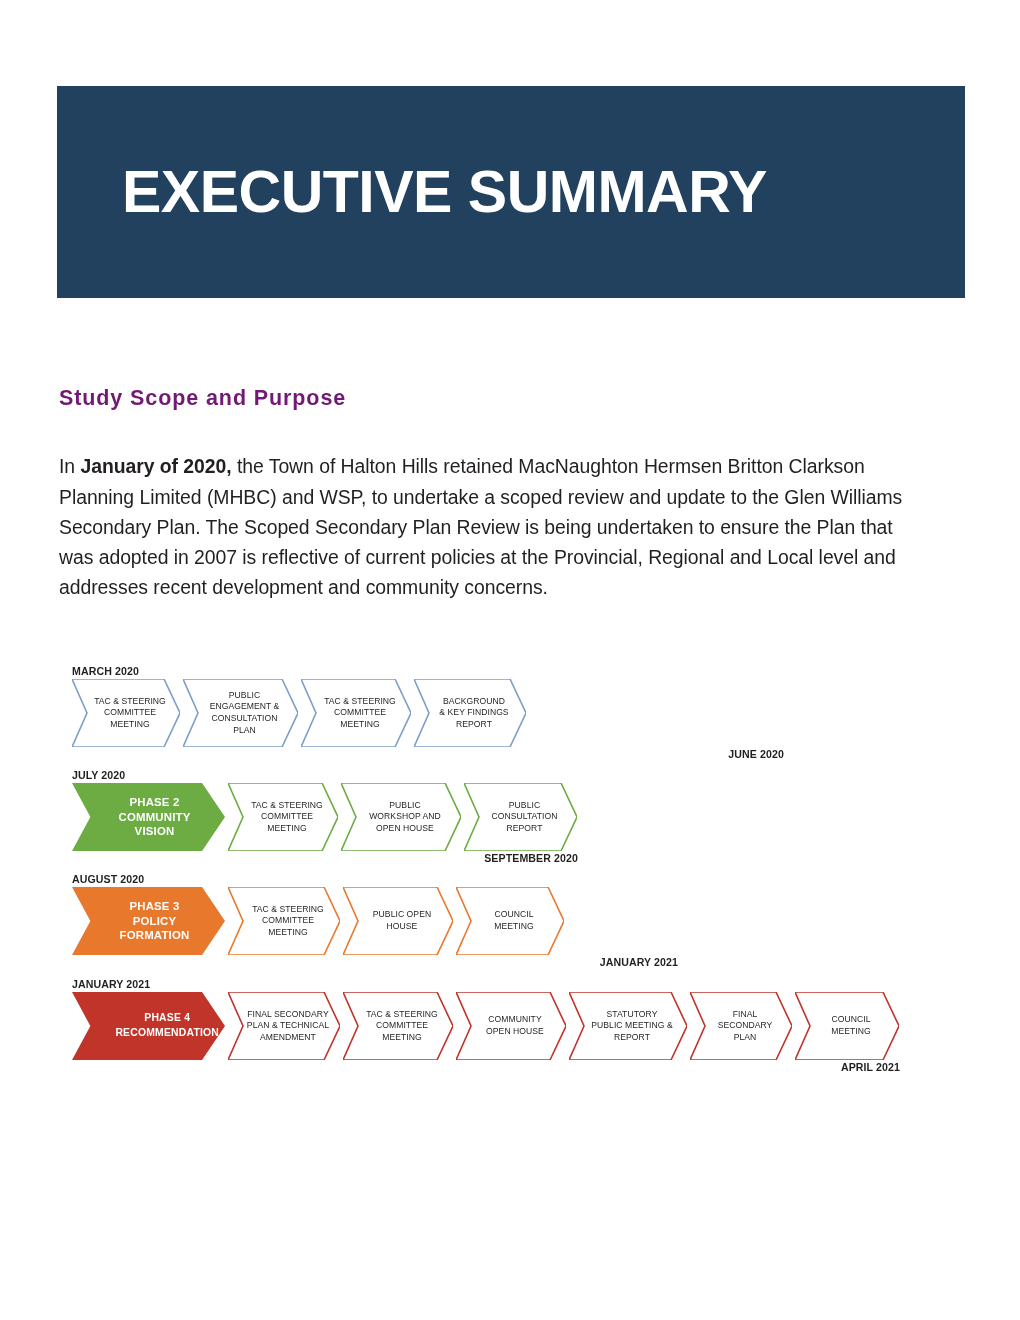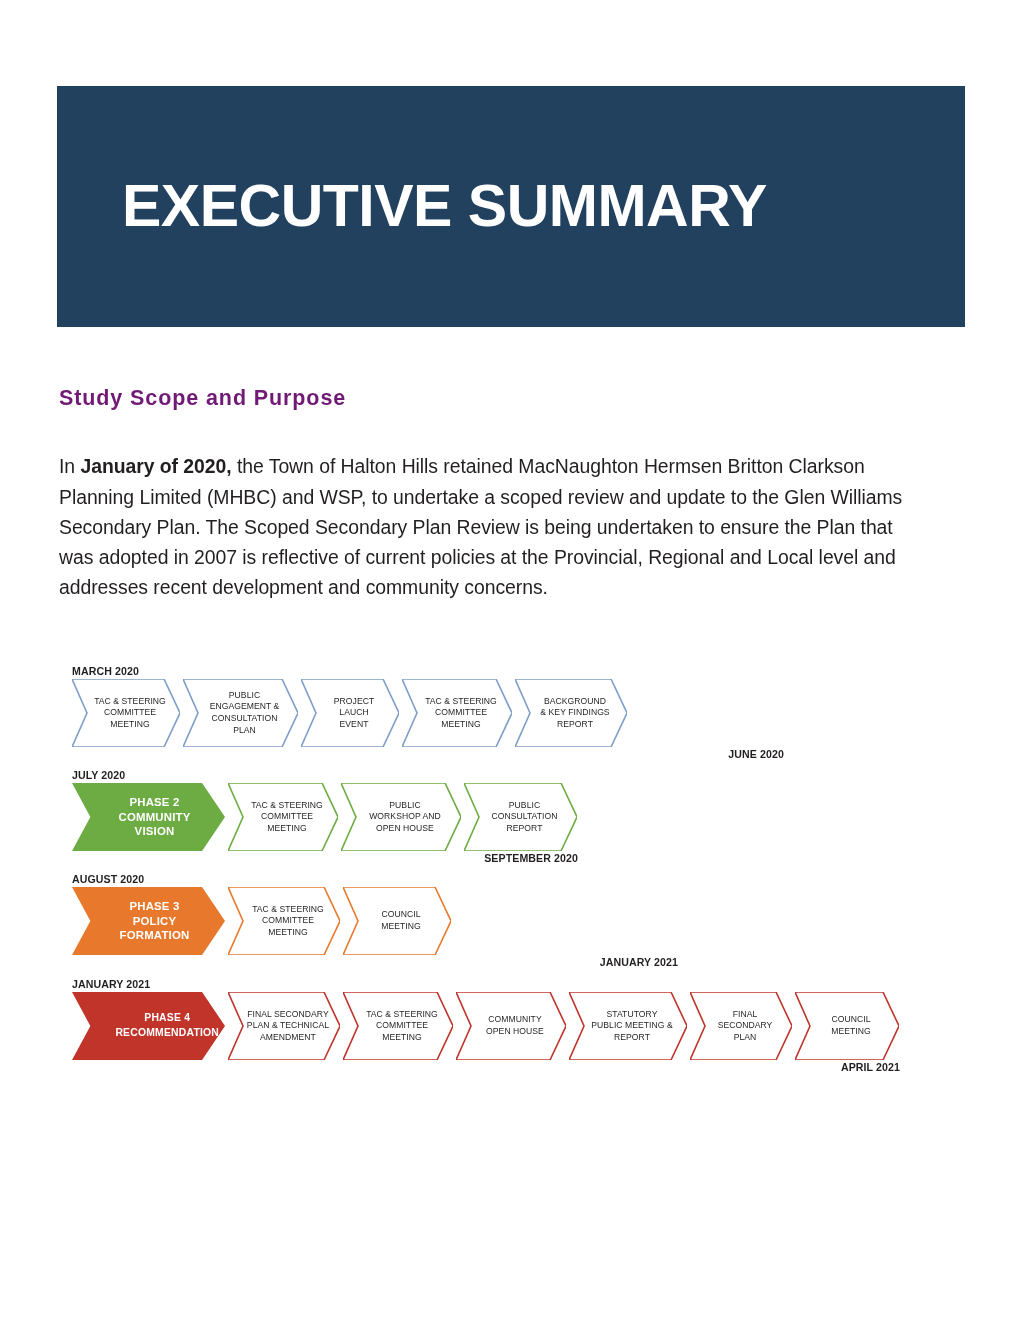--- a/index.html
+++ b/index.html
@@ -15,21 +15,21 @@
     color: #231f20;
     overflow: hidden;
   }
 
   
   .banner {
     position: absolute;
     left: 57px;
     top: 86px;
     width: 908px;
-    height: 241px;
+    height: 212px;
     background: #21415f;
     display: flex;
     align-items: center;
     box-sizing: border-box;
     padding-left: 65px;
   }
   .banner-title {
     color: #ffffff;
     font-size: 59px;
     font-weight: 700;
@@ -177,28 +177,20 @@
 MEETING</div>
         </div>
         <div class="chev outline" style="width: 115px;">
           <svg viewBox="0 0 115 68" preserveAspectRatio="none">
             <polygon points="0,0 99,0 115,34 99,68 0,68 15,34" fill="#ffffff" stroke="#7d9ec9" stroke-width="1.6" vector-effect="non-scaling-stroke"></polygon>
           </svg>
           <div class="chev-label" style="padding-left: 14px;">PUBLIC
 ENGAGEMENT &amp;
 CONSULTATION
 PLAN</div>
-        </div>
-        <div class="chev outline" style="width: 98px;">
-          <svg viewBox="0 0 98 68" preserveAspectRatio="none">
-            <polygon points="0,0 82,0 98,34 82,68 0,68 15,34" fill="#ffffff" stroke="#7d9ec9" stroke-width="1.6" vector-effect="non-scaling-stroke"></polygon>
-          </svg>
-          <div class="chev-label" style="padding-left: 14px;">PROJECT
-LAUCH
-EVENT</div>
         </div>
         <div class="chev outline" style="width: 110px;">
           <svg viewBox="0 0 110 68" preserveAspectRatio="none">
             <polygon points="0,0 94,0 110,34 94,68 0,68 15,34" fill="#ffffff" stroke="#7d9ec9" stroke-width="1.6" vector-effect="non-scaling-stroke"></polygon>
           </svg>
           <div class="chev-label" style="padding-left: 14px;">TAC &amp; STEERING
 COMMITTEE
 MEETING</div>
         </div>
         <div class="chev outline" style="width: 112px;">
@@ -256,20 +248,27 @@
 FORMATION</div>
         </div>
         <div class="chev outline" style="width: 112px;">
           <svg viewBox="0 0 112 68" preserveAspectRatio="none">
             <polygon points="0,0 96,0 112,34 96,68 0,68 15,34" fill="#ffffff" stroke="#e8792c" stroke-width="1.6" vector-effect="non-scaling-stroke"></polygon>
           </svg>
           <div class="chev-label" style="padding-left: 14px;">TAC &amp; STEERING
 COMMITTEE
 MEETING</div>
         </div>
+        <div class="chev outline" style="width: 110px;">
+          <svg viewBox="0 0 110 68" preserveAspectRatio="none">
+            <polygon points="0,0 94,0 110,34 94,68 0,68 15,34" fill="#ffffff" stroke="#e8792c" stroke-width="1.6" vector-effect="non-scaling-stroke"></polygon>
+          </svg>
+          <div class="chev-label" style="padding-left: 14px;">PUBLIC OPEN
+HOUSE</div>
+        </div>
         <div class="chev outline" style="width: 108px;">
           <svg viewBox="0 0 108 68" preserveAspectRatio="none">
             <polygon points="0,0 92,0 108,34 92,68 0,68 15,34" fill="#ffffff" stroke="#e8792c" stroke-width="1.6" vector-effect="non-scaling-stroke"></polygon>
           </svg>
           <div class="chev-label" style="padding-left: 14px;">COUNCIL
 MEETING</div>
         </div>
       </div>
       <div class="date-label date-end" style="left: 508px; width: 110px; text-align: right;">JANUARY 2021</div>
     </div>

